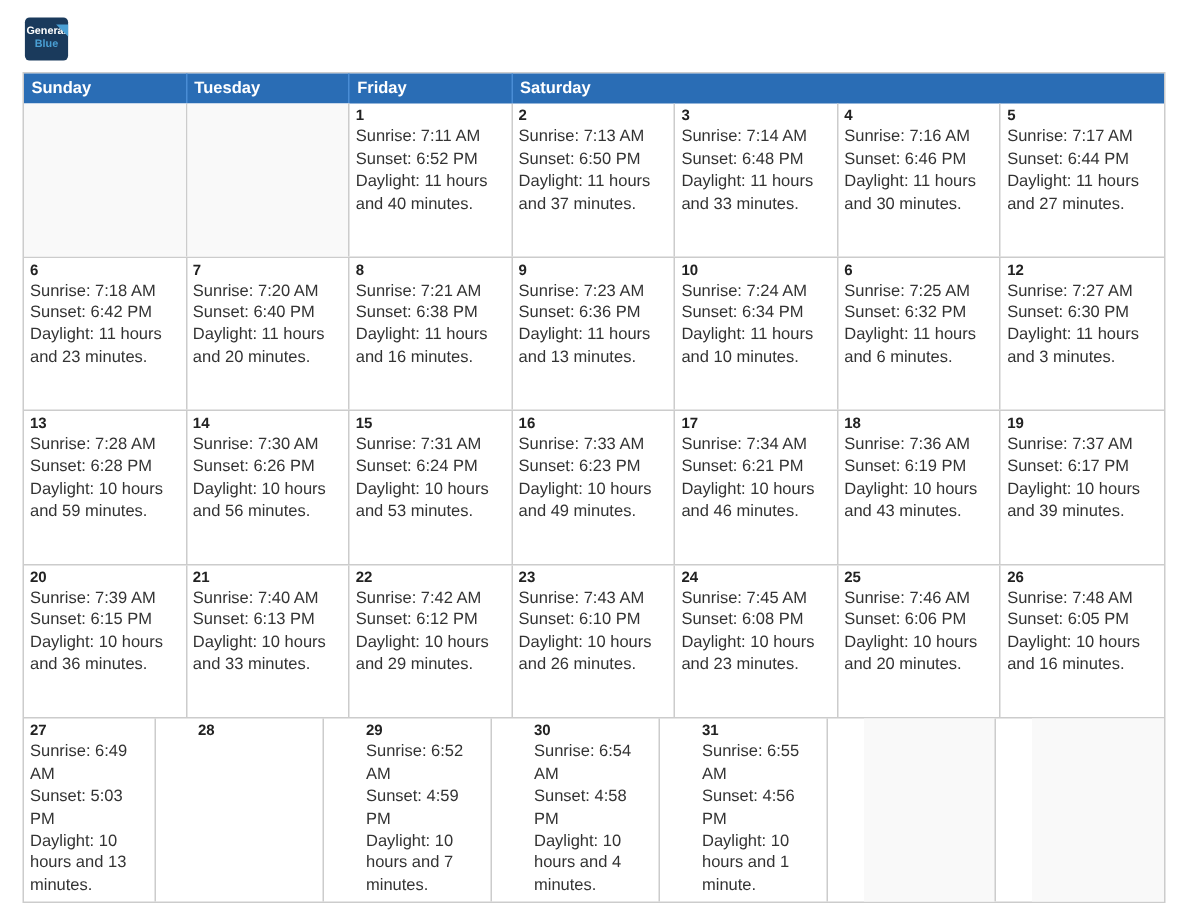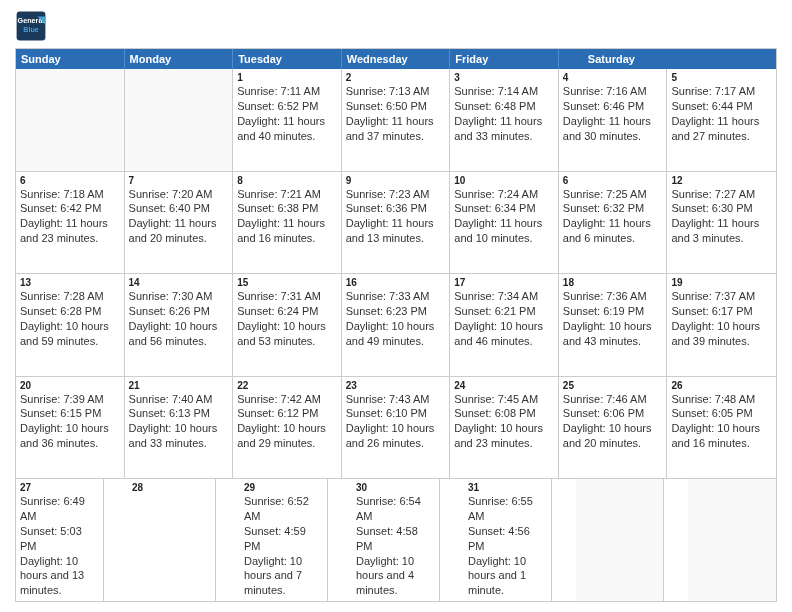--- a/index.html
+++ b/index.html
@@ -63,21 +63,21 @@
       background: #2a6db5;
     }
     .cal-header-cell {
       color: #fff;
       font-size: 11px;
       font-weight: bold;
       padding: 4px 5px;
       border-right: 1px solid #4a8dd5;
       text-align: left;
     }
-    .cal-header-cell:last-child { border-right: none; margin-left: 24px; }
+    .cal-header-cell:last-child { border-right: none; }
     .cal-body {
       flex: 1;
       display: flex;
       flex-direction: column;
     }
     .cal-row {
       display: grid;
       grid-template-columns: repeat(7, 1fr);
       flex: 1;
       border-bottom: 1px solid #ccc;
@@ -125,23 +125,21 @@
     </div>
     <div class="title-area">
       <div class="month-title"></div>
       <div class="subtitle"></div>
     </div>
   </div>
 
   <div class="calendar">
     <div class="cal-header">
     <div class="cal-header-cell">Sunday</div>
-        <div class="cal-header-cell">Monday</div>
         <div class="cal-header-cell">Tuesday</div>
-        <div class="cal-header-cell">Wednesday</div>
         <div class="cal-header-cell">Friday</div>
         <div class="cal-header-cell">Saturday</div>
       </div>
     <div class="cal-body">
     <div class="cal-row">
           <div class="cal-cell empty"></div>
           <div class="cal-cell empty"></div>
           <div class="cal-cell">
             <span class="day-num">1</span>
             <div class="day-info">Sunrise: 7:11 AM<br>Sunset: 6:52 PM<br>Daylight: 11 hours and 40 minutes.</div>

